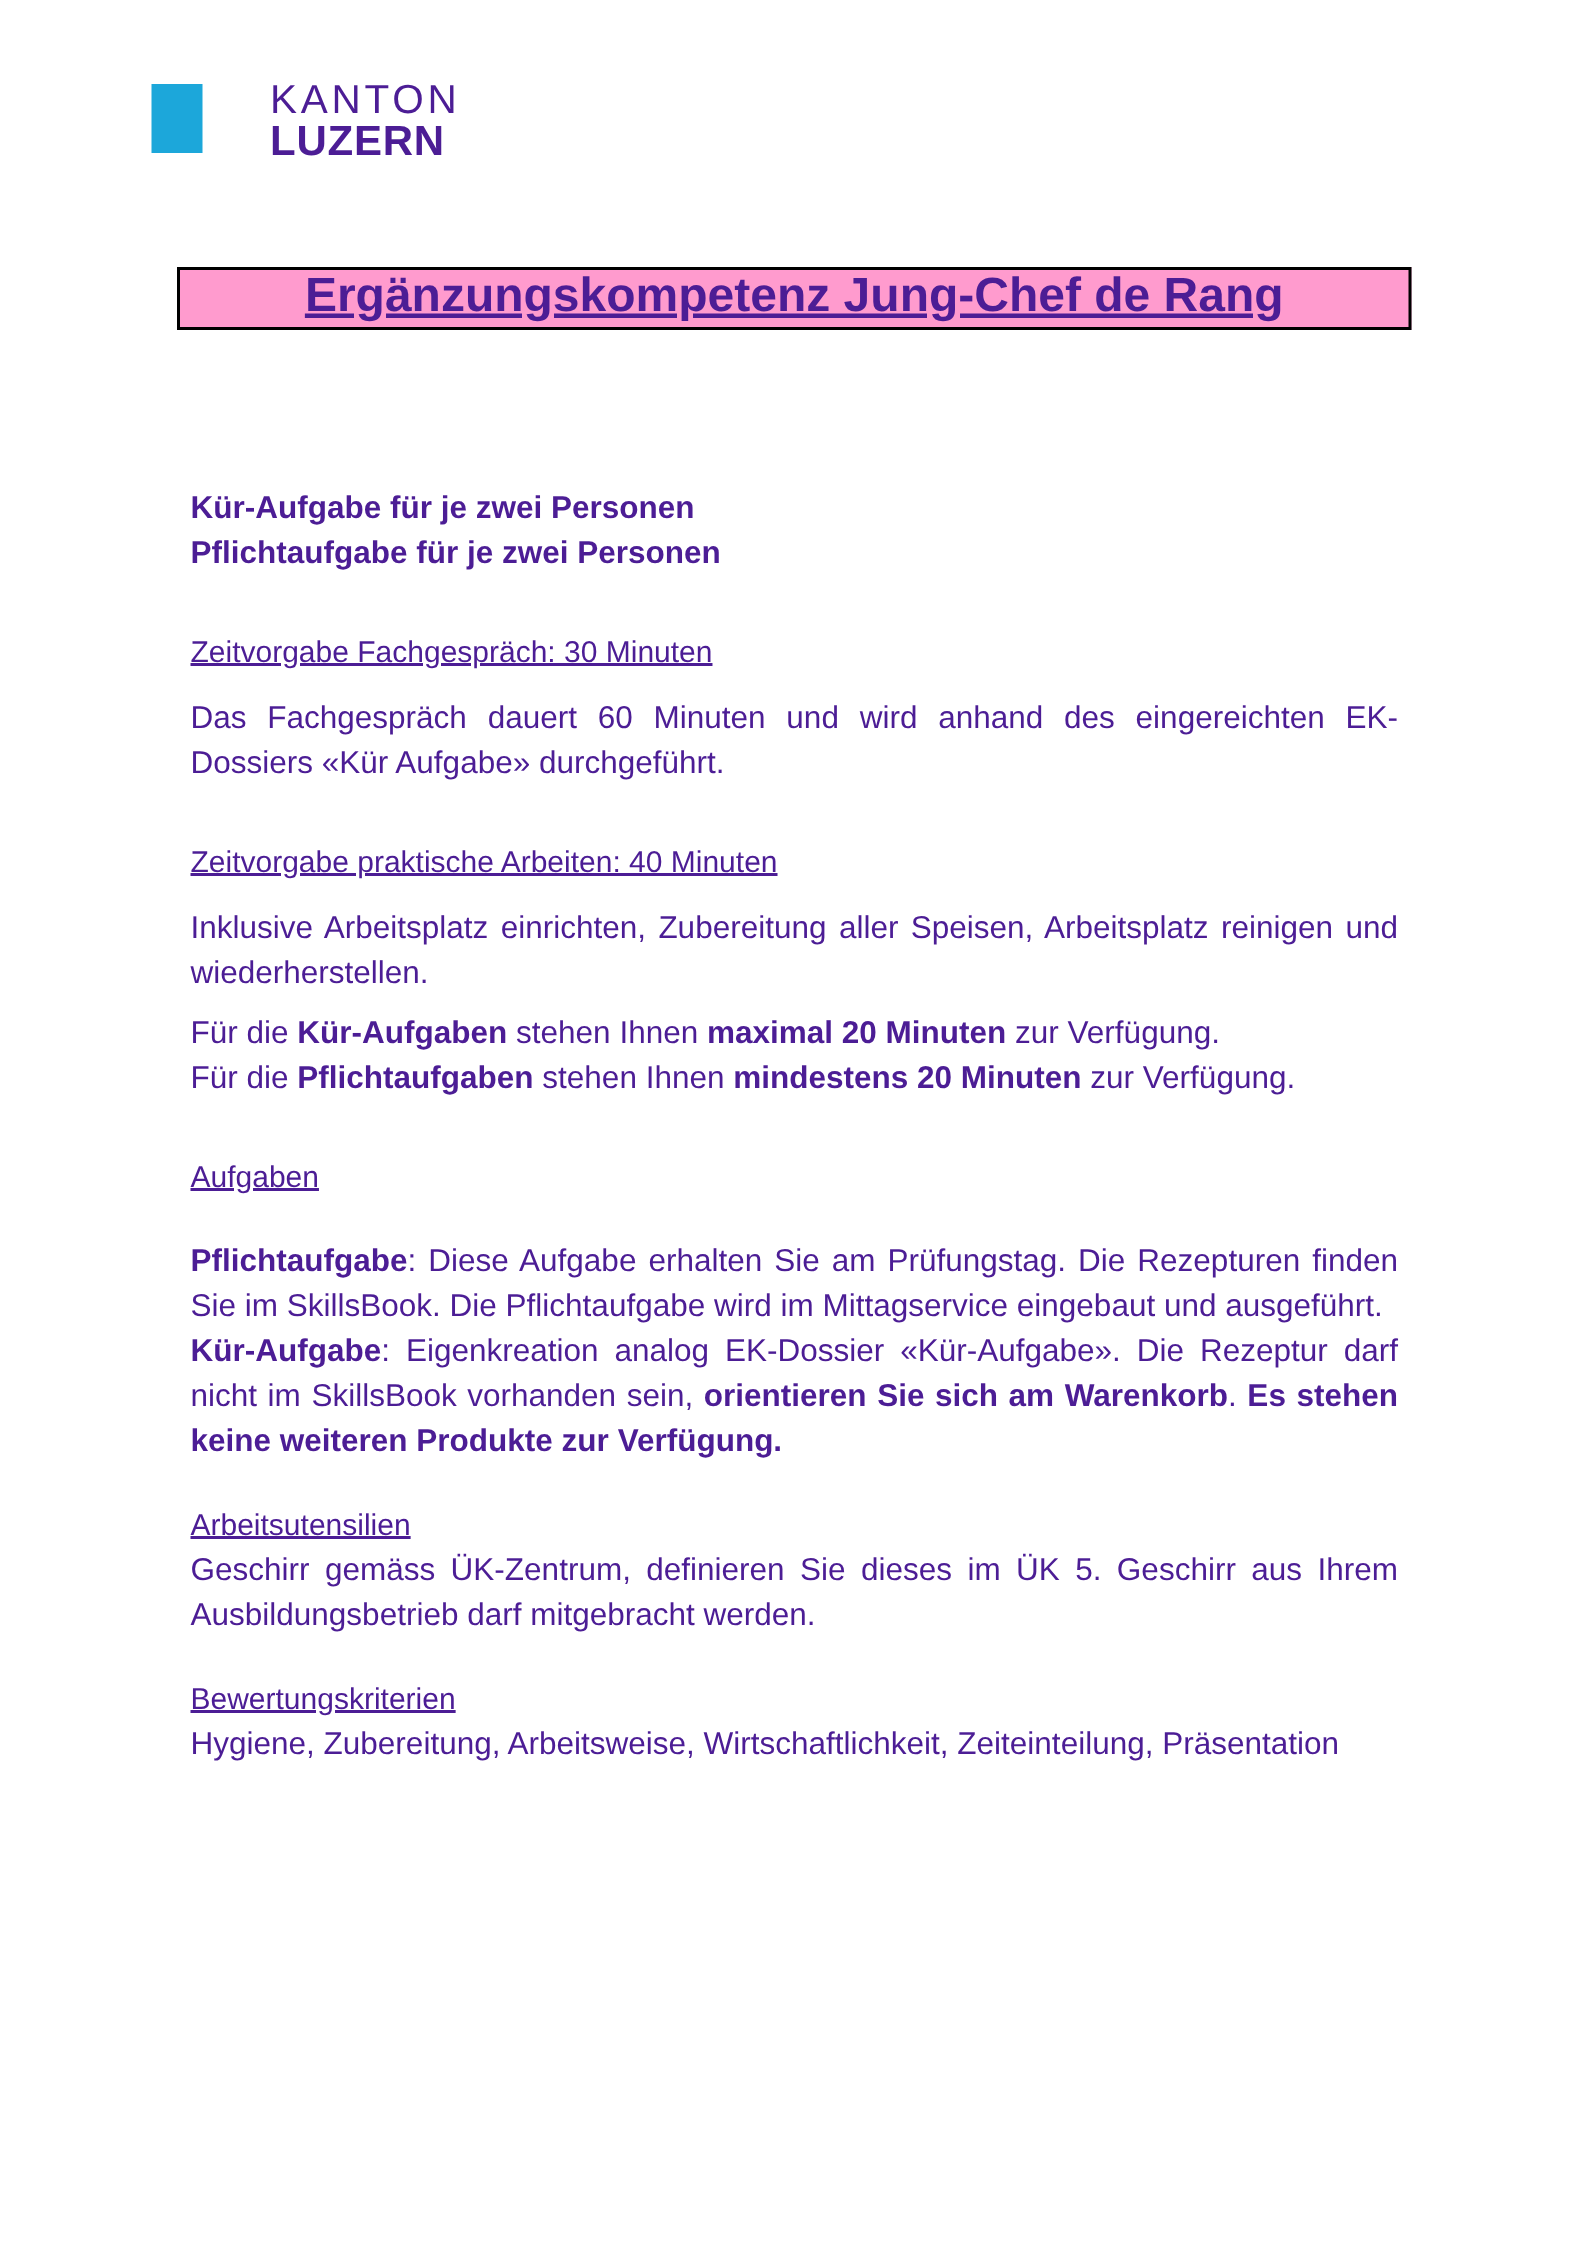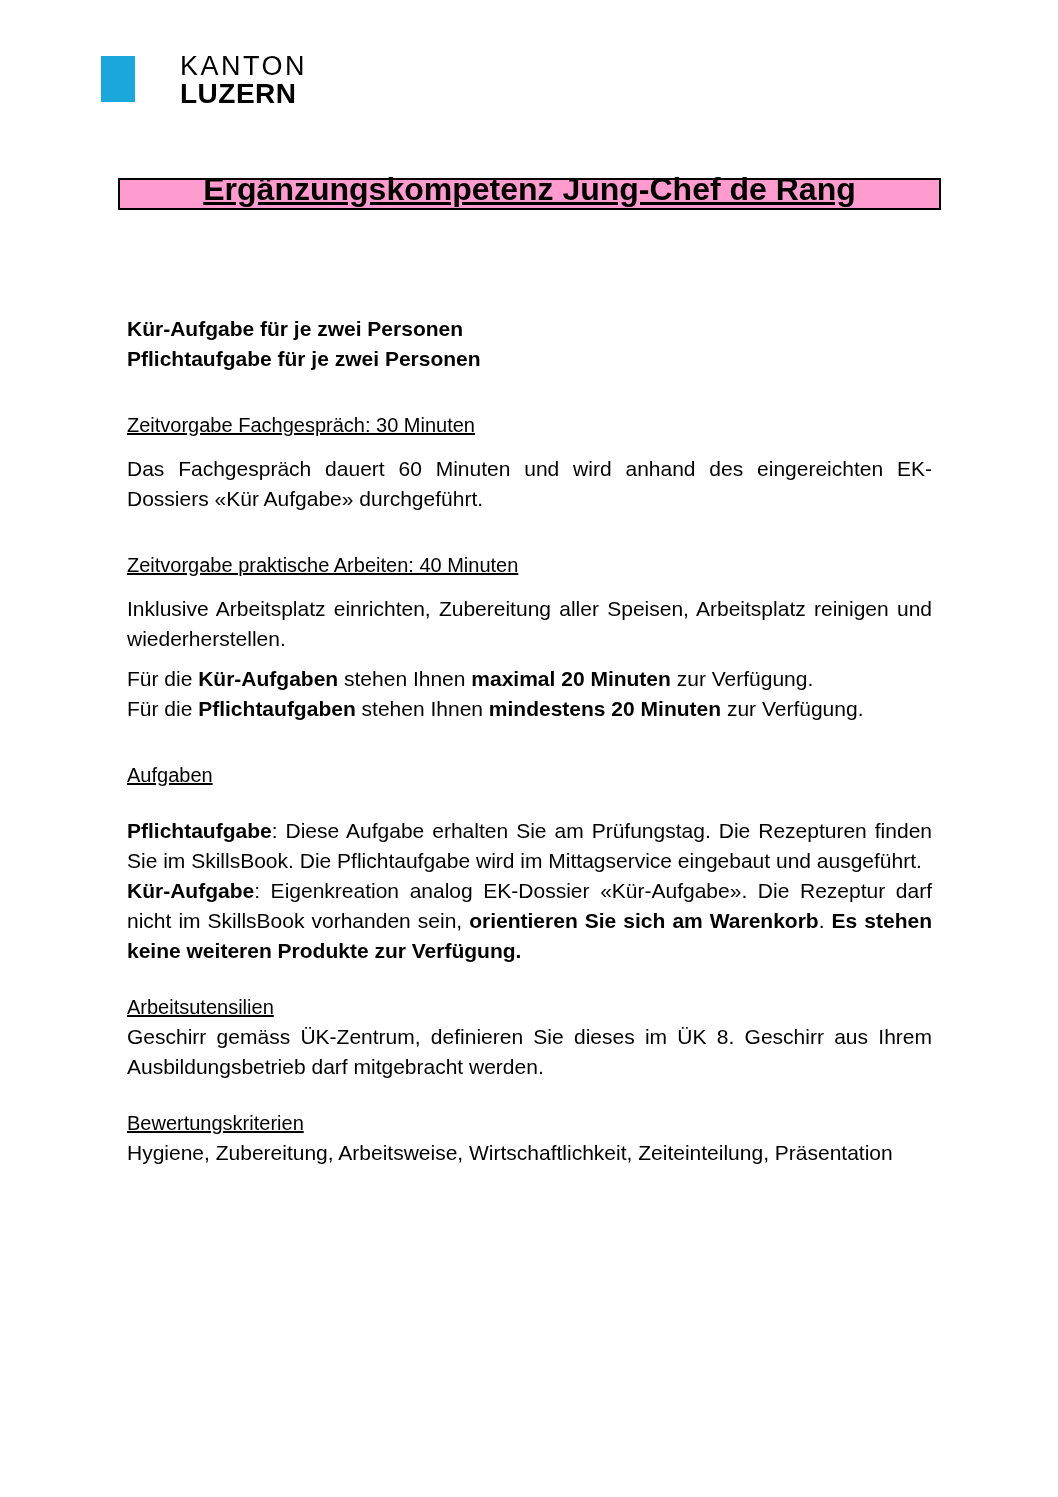--- a/index.html
+++ b/index.html
@@ -9,21 +9,21 @@
   }
   .page {
     position: relative;
     width: 1058px;
     height: 1497px;
     margin: 0;
     background: #ffffff;
     box-sizing: border-box;
     padding: 56px 126px 0 127px;
     font-family: "Liberation Sans", sans-serif;
-    color: #000000;
+    color: #4c1d95;
     overflow: hidden;
   }
 
   
   .logo {
     display: flex;
     align-items: flex-start;
     height: 48px;
   }
   .logo-rect {
@@ -51,26 +51,26 @@
     letter-spacing: 0.5px;
     line-height: 27px;
     white-space: nowrap;
   }
 
   
   .title-bar {
     margin-top: 74px;
     margin-left: -9px;
     margin-right: -9px;
-    height: 32px;
+    height: 42px;
     box-sizing: border-box;
     border: 2px solid #4d7c0f;
     background: #FF9BCE;
     display: flex;
-    align-items: flex-end;
+    align-items: flex-start;
     justify-content: center;
   }
   .title-text {
     font-size: 32px;
     font-weight: 700;
     text-decoration: underline;
     line-height: 1;
     padding-bottom: 3px;
     white-space: nowrap;
   }
@@ -131,18 +131,18 @@
       <div class="block heading">Zeitvorgabe praktische Arbeiten: 40 Minuten</div>
       <p class="block para"><span>Inklusive Arbeitsplatz einrichten, Zubereitung aller Speisen, Arbeitsplatz reinigen und wiederherstellen.</span></p>
       <div class="block lines">
         <div class="line"><span>Für die </span><span class="b">Kür-Aufgaben</span><span> stehen Ihnen </span><span class="b">maximal 20 Minuten</span><span> zur Verfügung.</span></div>
         <div class="line"><span>Für die </span><span class="b">Pflichtaufgaben</span><span> stehen Ihnen </span><span class="b">mindestens 20 Minuten</span><span> zur Verfügung.</span></div>
       </div>
       <div class="block heading">Aufgaben</div>
       <p class="block para gap"><span class="b">Pflichtaufgabe</span><span>: Diese Aufgabe erhalten Sie am Prüfungstag. Die Rezepturen finden Sie im SkillsBook. Die Pflichtaufgabe wird im Mittagservice eingebaut und ausgeführt.</span></p>
       <p class="block para"><span class="b">Kür-Aufgabe</span><span>: Eigenkreation analog EK-Dossier «Kür-Aufgabe». Die Rezeptur darf nicht im SkillsBook vorhanden sein, </span><span class="b">orientieren Sie sich am Warenkorb</span><span>. </span><span class="b">Es stehen keine weiteren Produkte zur Verfügung.</span></p>
       <div class="block heading attached">Arbeitsutensilien</div>
-      <p class="block para"><span>Geschirr gemäss ÜK-Zentrum, definieren Sie dieses im ÜK 8. Geschirr aus Ihrem Ausbildungsbetrieb darf mitgebracht werden.</span></p>
+      <p class="block para"><span>Geschirr gemäss ÜK-Zentrum, definieren Sie dieses im ÜK 5. Geschirr aus Ihrem Ausbildungsbetrieb darf mitgebracht werden.</span></p>
       <div class="block heading attached">Bewertungskriterien</div>
       <p class="block para"><span>Hygiene, Zubereitung, Arbeitsweise, Wirtschaftlichkeit, Zeiteinteilung, Präsentation</span></p>
     </main>
 
 </div>
 
 </body></html>

